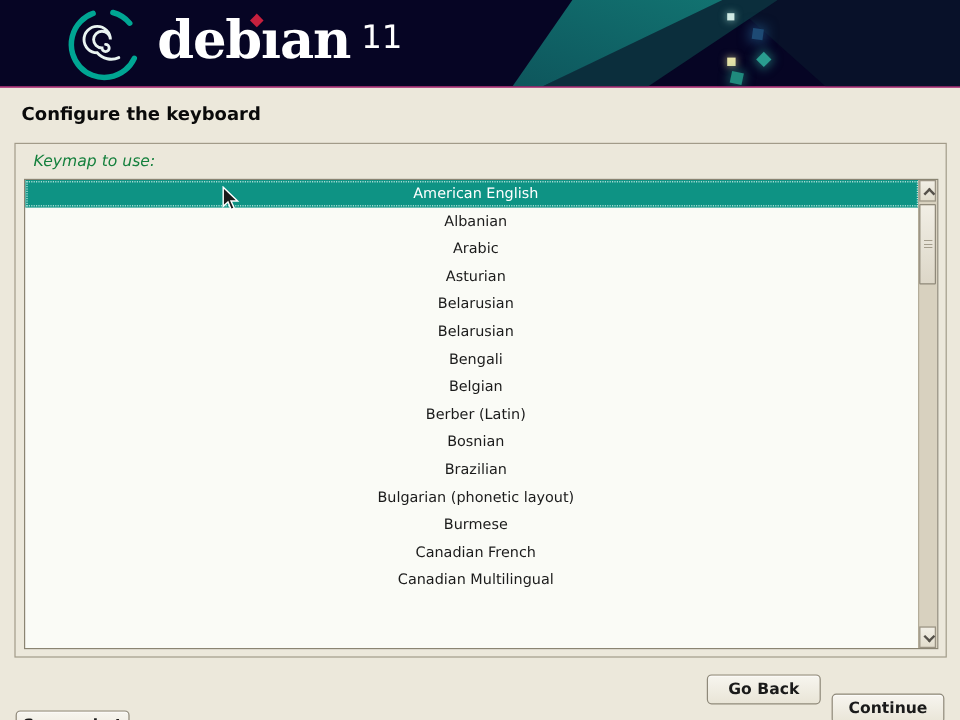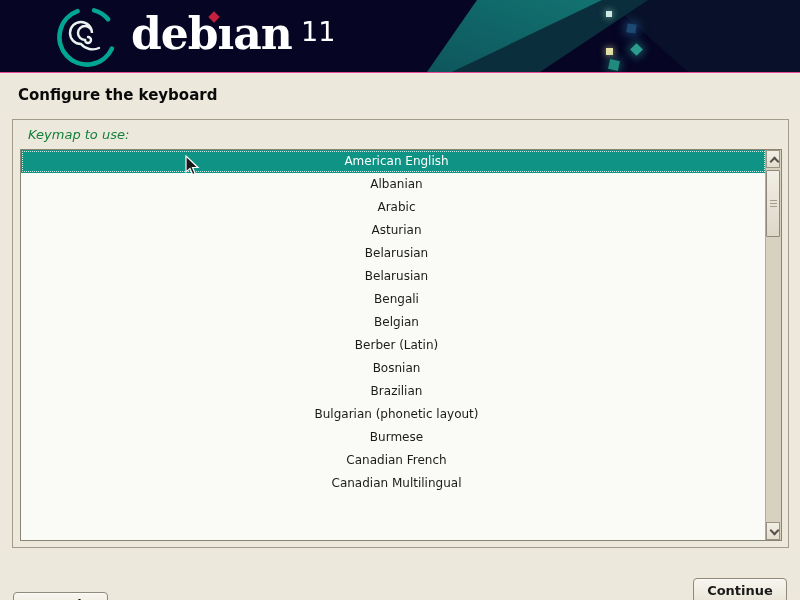--- a/index.html
+++ b/index.html
@@ -110,18 +110,19 @@
             <div class="grip"></div>
           </div>
         <div class="sb-btn down">
             <div class="chev down"></div>
           </div>
       </div>
     </div>
   </div>
 
   <div class="btn" id="btn-screenshot">Screenshot</div>
+  <div class="btn" id="btn-goback">Go Back</div>
   <div class="btn" id="btn-continue">Continue</div>
 
   <svg class="cursor" width="15" height="22" viewBox="0 0 15 22">
     <path d="M1,1 L1,17 L5,13.4 L7.6,19.6 L10.2,18.5 L7.5,12.5 L13,12.5 Z" fill="#1a1a1a" stroke="#ffffff" stroke-width="1.2"></path>
   </svg>
 </div>
 
 </body></html>

